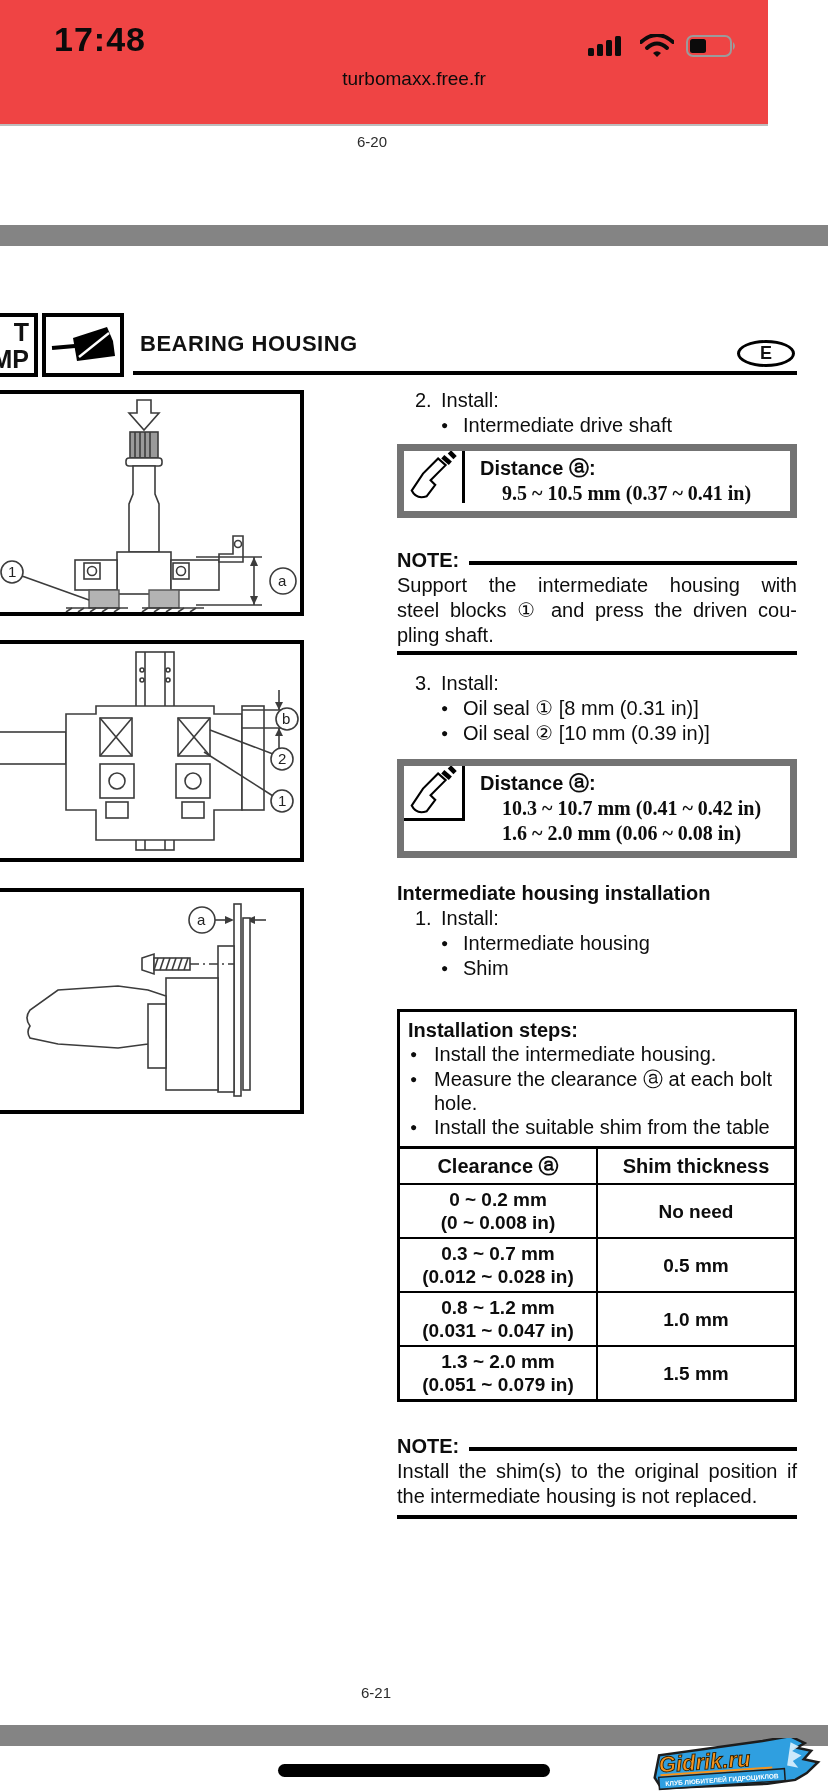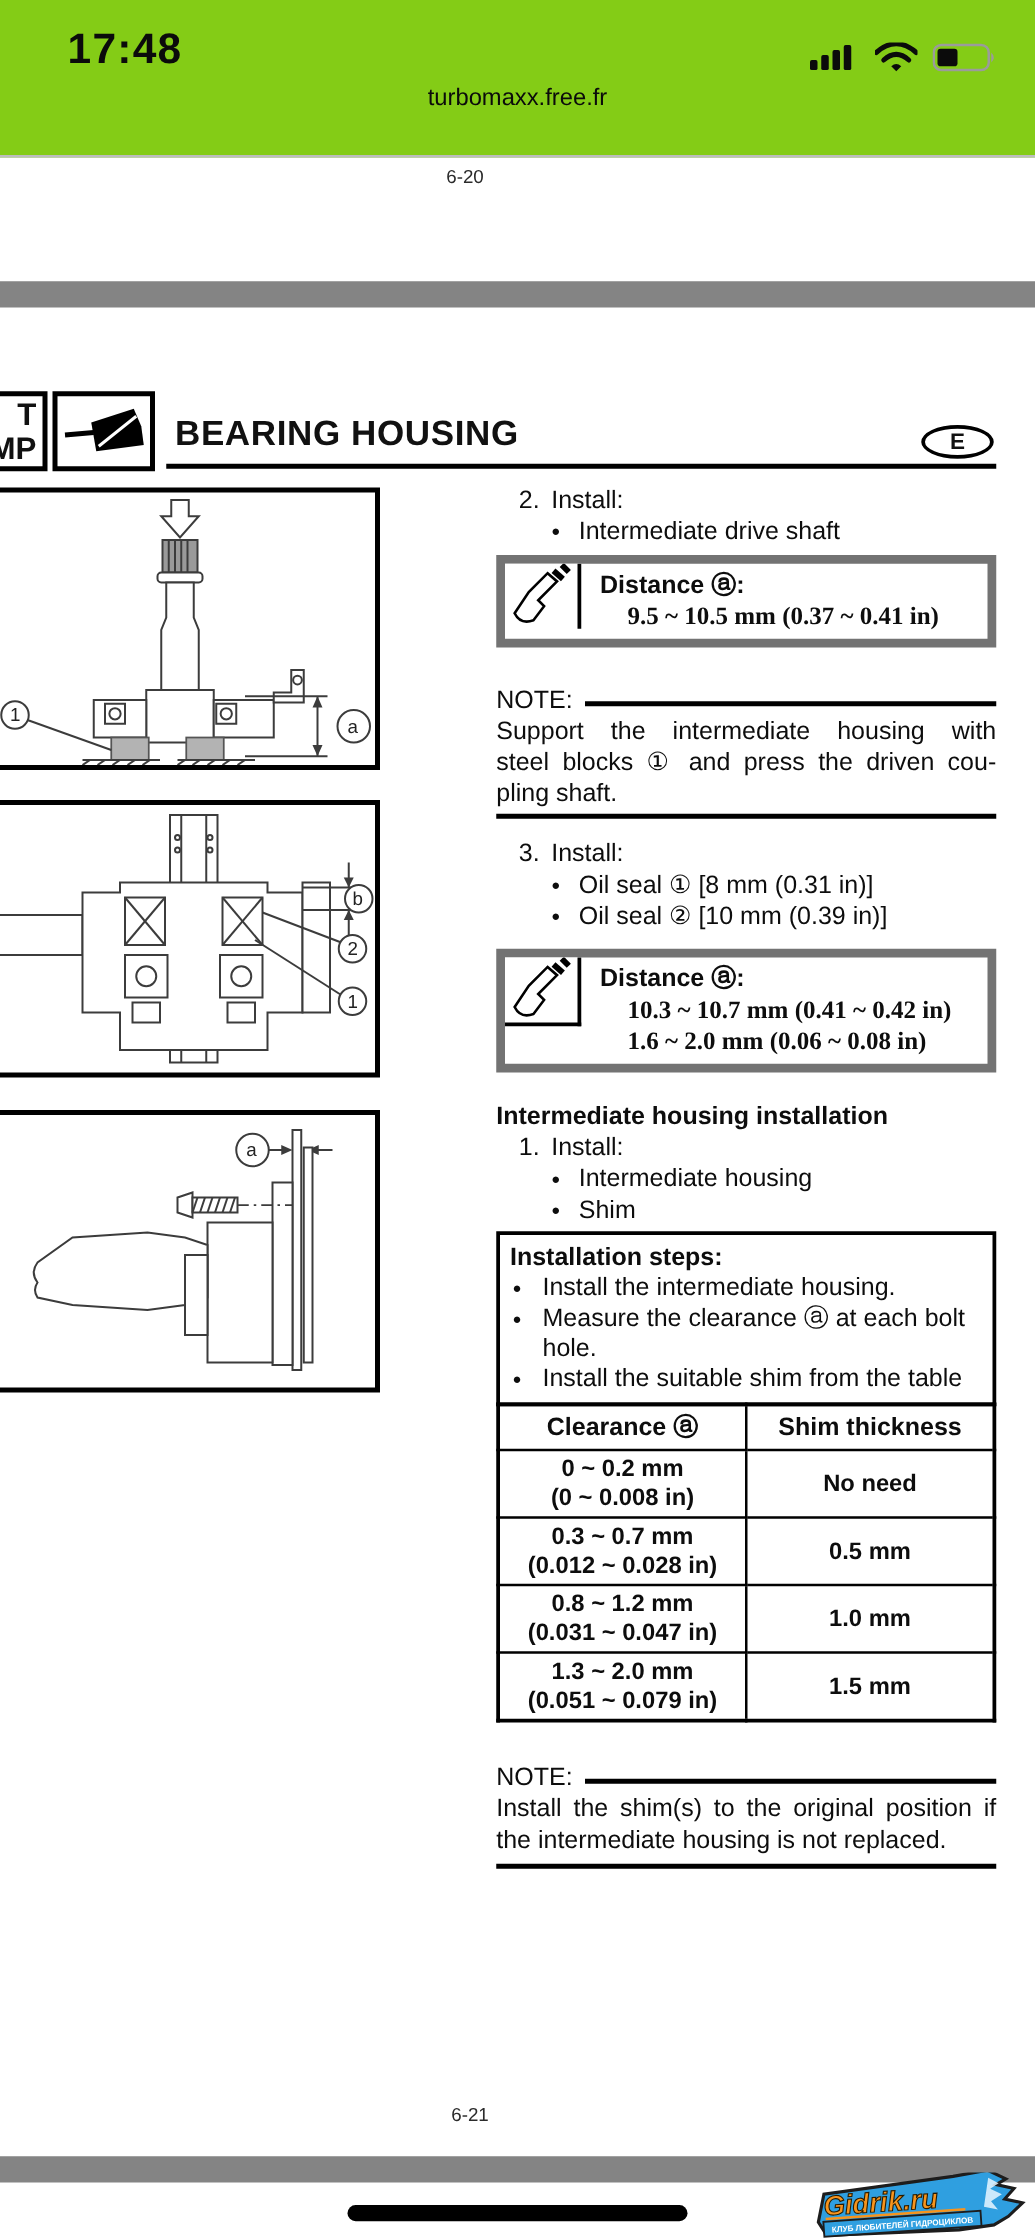--- a/index.html
+++ b/index.html
@@ -1,35 +1,35 @@
 <!DOCTYPE html>
 <html><head>
 <meta charset="utf-8">
 <style>
   html,body{margin:0;padding:0;background:#000;}
   .phone{position:relative;width:828px;height:1792px;background:#fff;overflow:hidden;
          font-family:"Liberation Sans","DejaVu Sans",sans-serif;color:#111;}
 
   
-  .statusbar{position:absolute;left:0;top:0;width:828px;height:124px;background:#84cc16;
+  .statusbar{position:absolute;left:0;top:0;width:768px;height:124px;background:#ef4444;
              border-bottom:2px solid #bdbdbd;z-index:5;}
   .time{position:absolute;left:54px;top:20px;font-size:34px;font-weight:bold;letter-spacing:1px;color:#0b0b0b;}
   .sicons{position:absolute;right:30px;top:34px;display:flex;align-items:center;gap:12px;}
   .url{position:absolute;left:0;top:68px;width:828px;text-align:center;font-size:19px;color:#0b0b0b;}
 
   .pageno{position:absolute;font-size:15px;color:#2b2b2b;transform:translateX(-50%);}
   .graybar{position:absolute;left:0;width:828px;height:21px;background:#848484;}
 
   
   .tabbox{position:absolute;border:4px solid #000;background:#fff;box-sizing:border-box;}
   .tabtext{position:absolute;left:-42px;top:313px;width:80px;height:64px;}
   .tabtext .in{position:absolute;right:5px;top:2px;text-align:right;font-size:25px;font-weight:bold;line-height:27px;}
   .iconbox{position:absolute;left:42px;top:313px;width:82px;height:64px;}
   .iconbox svg{position:absolute;left:3px;top:4px;}
-  .htitle{position:absolute;left:140px;top:331px;font-size:28px;font-weight:bold;letter-spacing:.5px;}
+  .htitle{position:absolute;left:140px;top:331px;font-size:22px;font-weight:bold;letter-spacing:.5px;}
   .hunder{position:absolute;left:133px;top:371px;width:664px;height:4px;background:#000;}
   .eoval{position:absolute;left:737px;top:340px;width:58px;height:27px;border:3px solid #000;border-radius:50%;
          display:flex;align-items:center;justify-content:center;font-size:18px;font-weight:bold;box-sizing:border-box;}
 
   
   .fig{position:absolute;border:4px solid #000;background:#fff;box-sizing:border-box;}
   .fig svg{display:block;}
   .tech{stroke:#3c3c3c;fill:none;stroke-width:1.6;}
   .techf{stroke:#3c3c3c;fill:#fff;stroke-width:1.6;}
   .blk{fill:#b3b3b3;stroke:#555;stroke-width:1.4;}
@@ -44,28 +44,28 @@
   .bullet .dot::before{content:"●";}
   .bold{font-weight:bold;}
 
   .specbox{position:relative;border:7px solid #737373;margin-top:6px;padding:5px 6px 5px 76px;min-height:52px;box-sizing:border-box;font-weight:bold;}
   .specbox .sicon{position:absolute;left:0;top:0;width:58px;height:52px;border-right:3px solid #000;background:#fff;}
   .specbox.tall .sicon{border-bottom:3px solid #000;}
   .spec-val{padding-left:22px;font-family:Liberation Serif, serif;}
 
   .noteblk{margin-top:30px;}
   .notehead{display:flex;align-items:center;}
-  .notehead .nlab{font-weight:normal;flex:none;margin-right:10px;}
+  .notehead .nlab{font-weight:bold;flex:none;margin-right:10px;}
   .notehead .nrule{flex:1;height:4px;background:#000;margin-top:4px;}
   .fill{text-align:justify;text-align-last:justify;}
   .endrule{height:4px;background:#000;margin-top:3px;}
 
   .secthead{font-weight:bold;margin-top:23px;}
 
-  .stepsbox{border:3px solid #000;margin-top:4px;padding:6px 8px;line-height:24px;box-sizing:border-box;}
+  .stepsbox{border:3px solid #000;margin-top:28px;padding:6px 8px;line-height:24px;box-sizing:border-box;}
   .stepsbox .bullet{padding-left:2px;}
   .stepsbox .bullet .dot{width:24px;}
 
   table.shim{border-collapse:collapse;width:100%;margin-top:-3px;font-weight:bold;font-size:19px;}
   table.shim th,table.shim td{border:2px solid #000;text-align:center;padding:2px 0;line-height:23px;margin-top:24px;}
   table.shim{border:3px solid #000;}
   table.shim th{height:30px;font-size:20px;}
   table.shim td{height:48px;}
 
   

